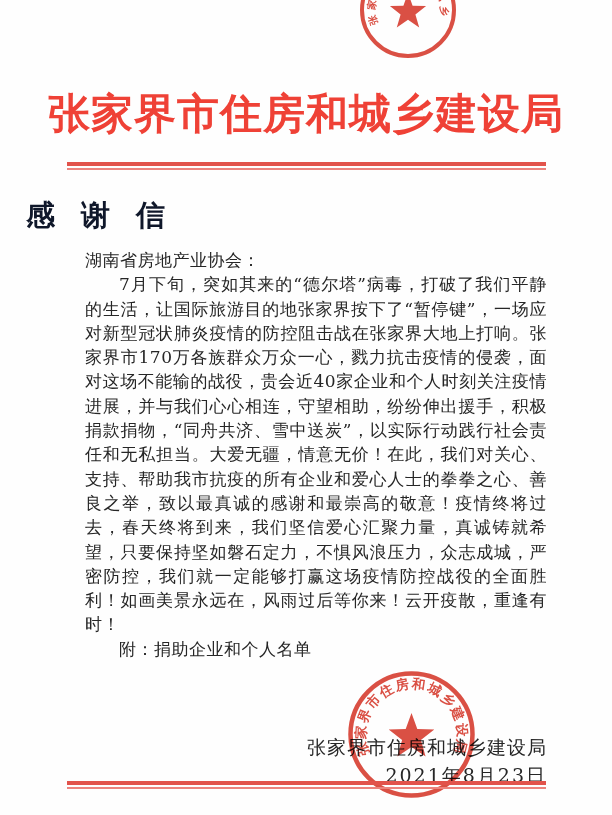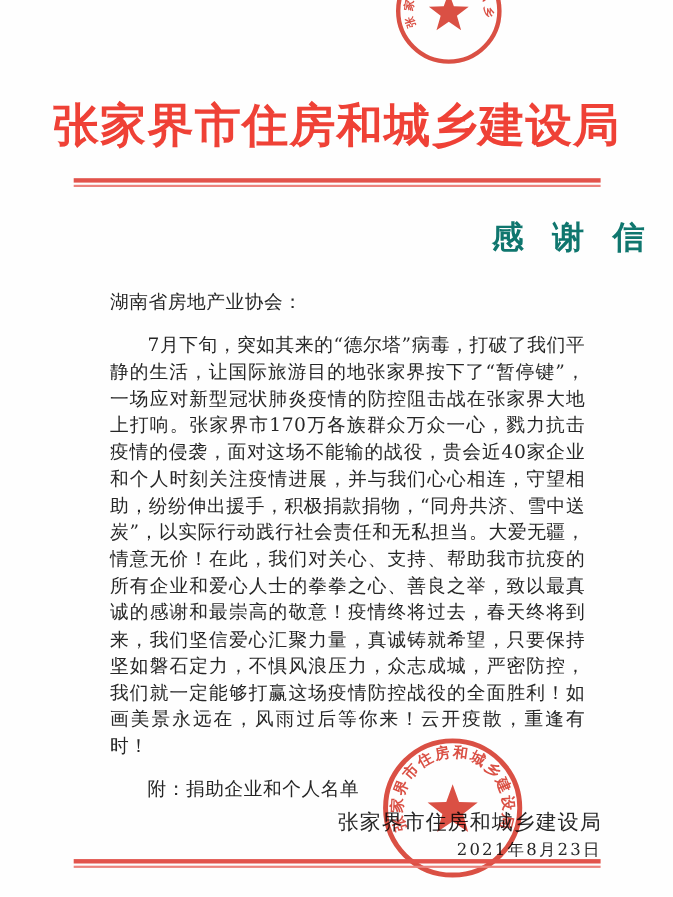--- a/index.html
+++ b/index.html
@@ -32,52 +32,52 @@
   .rule .thick { height: 4px; background: #e2534b; }
   .rule .gap   { height: 2px; background: transparent; }
   .rule .thin  { height: 2px; background: #ec837d; }
   .rule-top { top: 162px; }
   .rule-bottom { top: 781px; }
   .letter-title {
     position: absolute;
     top: 196px;
     left: 0;
     width: 612px;
-    text-align: right;
+    text-align: left;
     font-size: 29px;
     font-weight: bold;
-    color: #0f766e;
+    color: #0f172a;
     letter-spacing: 26px;
     text-indent: 26px; 
     white-space: nowrap;
   }
   .body-block {
     position: absolute;
     top: 248px;
     left: 85px;
     width: 462px;
     font-size: 17px;
     line-height: 24.3px;
     color: #262626;
     text-align: justify;
     letter-spacing: 0.5px;
   }
-  .body-block p { margin: 15px; text-indent: 2em; }
+  .body-block p { margin: 0; text-indent: 2em; }
   .body-block p.salutation { text-indent: 0; }
   .sign-block {
     position: absolute;
     left: 85px;
     width: 462px;
     color: #262626;
     font-size: 19px;
     text-align: right;
     white-space: nowrap;
   }
   .signature-line { top: 735px; padding-right: 4px; letter-spacing: 1px; }
-  .date-line { top: 763px; padding-right: 44px; letter-spacing: 2px; font-size: 15px; }
+  .date-line { top: 763px; padding-right: 44px; letter-spacing: 2px; font-size: 19px; }
   .seal {
     position: absolute;
     mix-blend-mode: multiply;
     opacity: 0.88;
   }
   .seal-top { left: 338px; top: 0; }
   .seal-bottom { left: 344px; top: 667px; }
   .seal text {
     font-family: "DejaVu Serif", "Liberation Serif", serif;
     font-weight: bold;

